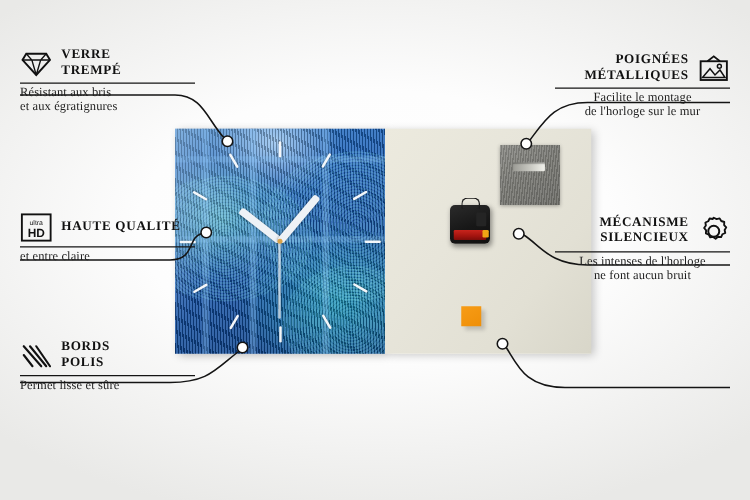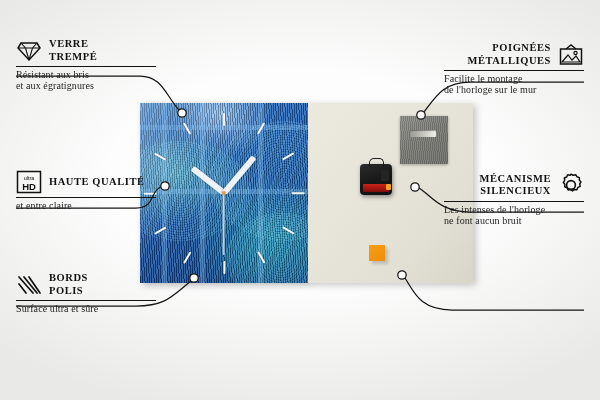--- a/index.html
+++ b/index.html
@@ -64,21 +64,21 @@
     box-shadow:3px 3px 3px rgba(0,0,0,.16);}
 
   
   .callout{position:absolute;}
   .co-head{display:flex;align-items:center;gap:7px;}
   .co-head.right{justify-content:flex-end;align-items:center;}
   .co-title{font-weight:bold;font-size:10.5px;letter-spacing:.55px;color:#111;
     line-height:12.5px;text-transform:uppercase;}
   .co-rule{height:1.3px;background:#141414;margin:3px 0 3px;}
   .co-sub{font-size:10px;line-height:10.6px;color:#1d1d1d;letter-spacing:.1px;}
-  .right .co-title,.co-right .co-sub{text-align:left;}
+  .right .co-title,.co-right .co-sub{text-align:center;}
   .co-right .co-title{text-align:right;}
   .ico{flex:0 0 auto;display:block;}
 
   svg.lines{position:absolute;inset:0;width:600px;height:400px;pointer-events:none;}
   svg.lines path{fill:none;stroke:#141414;stroke-width:1.25;}
   svg.lines circle{fill:#ffffff;stroke:#141414;stroke-width:1.25;}
 </style>
 </head>
 <body>
 
@@ -187,21 +187,21 @@
     <div class="co-head">
       <svg class="ico" width="26" height="22" viewBox="0 0 26 22">
         <path d="M3 3 L17 19 M8 3 L21 19 M13 3 L24 19 M3 10 L10 19" stroke="#111" stroke-width="1.7" fill="none" stroke-linecap="round"></path>
       </svg>
       <div>
         <div class="co-title">BORDS</div>
         <div class="co-title">POLIS</div>
       </div>
     </div>
     <div class="co-rule"></div>
-    <div class="co-sub">Surface ultra et sûre</div>
+    <div class="co-sub">Permet lisse et sûre</div>
   </div>
 
   <div class="callout co-right" style="left:444px;top:42px;width:140px;">
     <div class="co-head right">
       <div>
         <div class="co-title">POIGNÉES</div>
         <div class="co-title">MÉTALLIQUES</div>
       </div>
       <svg class="ico" width="26" height="24" viewBox="0 0 26 24">
         <path d="M8 6 L13 2 L18 6" fill="none" stroke="#111" stroke-width="1.4"></path>

